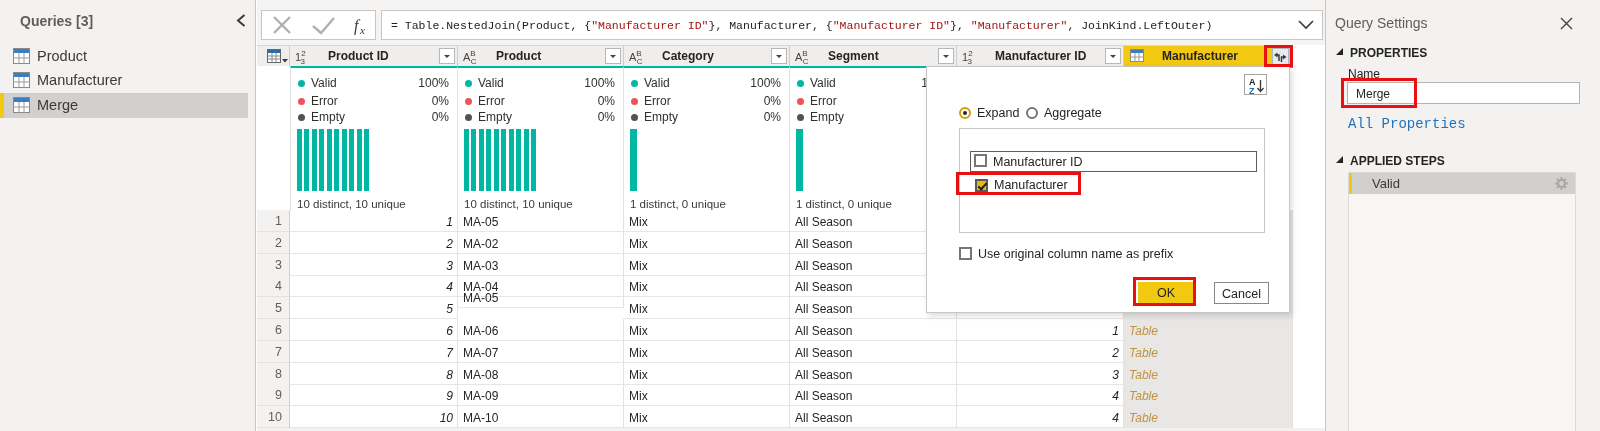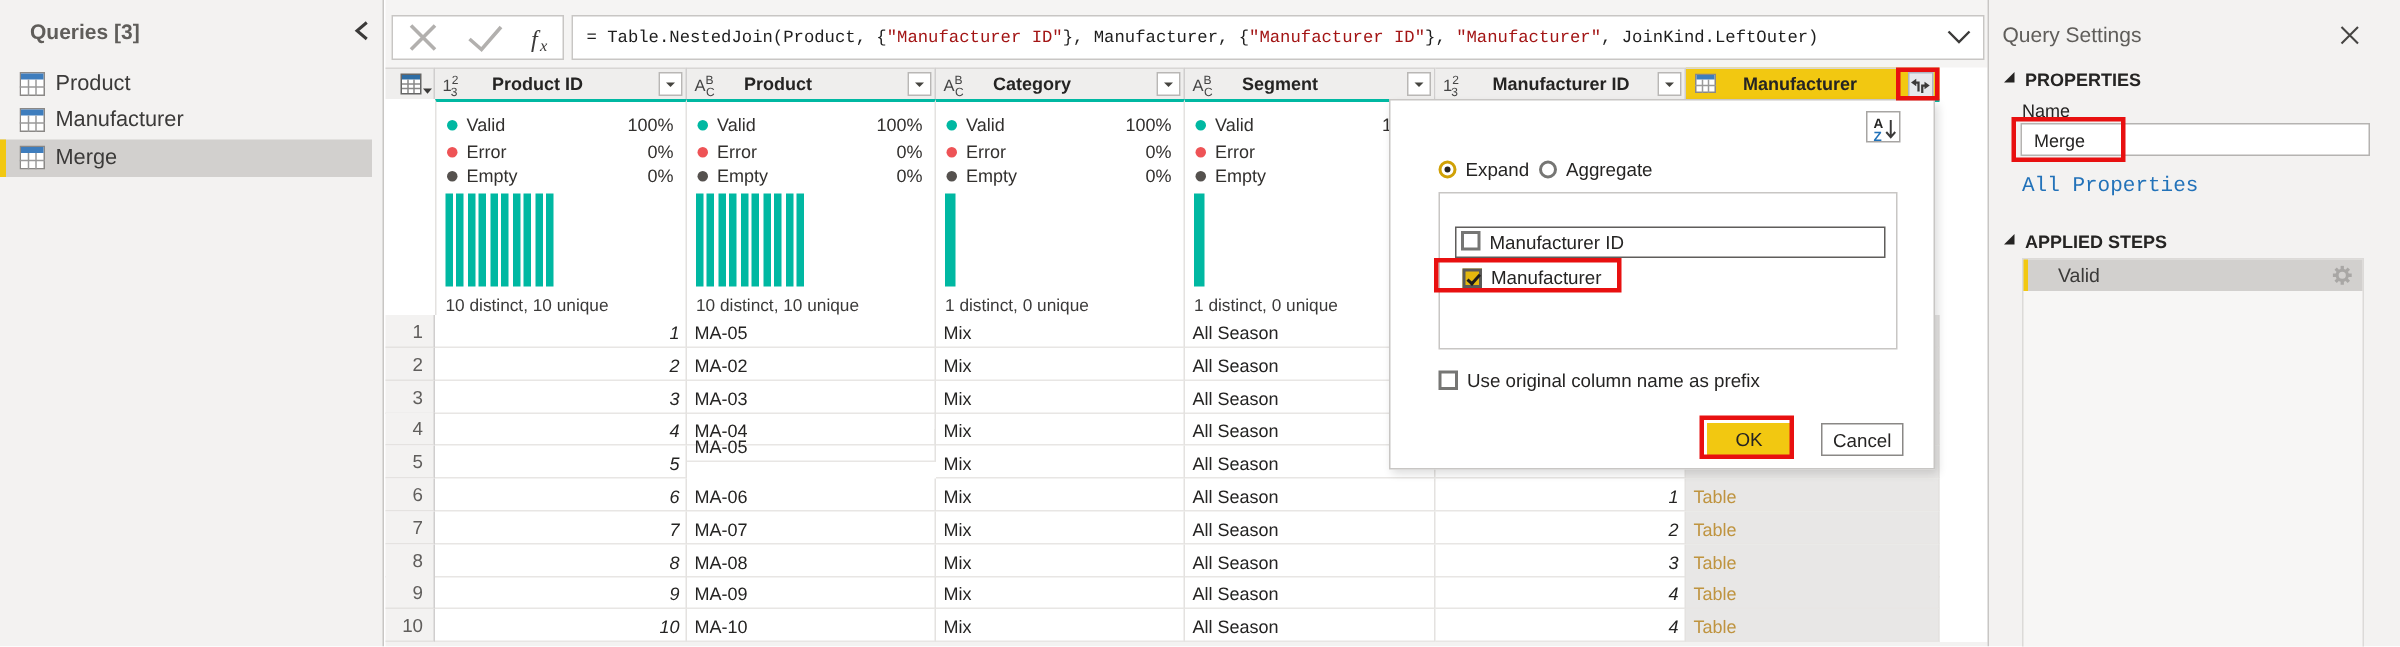--- a/index.html
+++ b/index.html
@@ -40,21 +40,21 @@
 .qrow .dot{display:inline-block;width:7px;height:7px;border-radius:50%;margin-right:6px;}
 .qrow .pc{position:absolute;right:0;top:0;}
 .bars{position:absolute;left:6px;top:61px;height:62px;}
 .bar{position:absolute;top:0;width:5px;height:62px;background:#00b8a2;}
 .dst{position:absolute;left:6px;top:130px;font-size:11.5px;color:#3b3a39;}
 
 
 .gut{left:257px;width:33px;height:22px;background:#f3f2f1;border-right:1px solid #d0cece;border-bottom:1px solid #e4e2e0;color:#605e5c;text-align:right;padding:4px 7px 0 0;font-size:12.5px;}
 .cell{height:22px;border-right:1px solid #e4e2e0;border-bottom:1px solid #e8e6e4;padding:5px 0 0 5px;font-size:12px;color:#252423;}
 .cell.num{text-align:right;padding-right:4px;font-style:italic;}
-.cell.mfr{background:#e8e7e6;color:#bf9440;padding-left:5px;}
+.cell.mfr{background:#e8e7e6;color:#bf9440;padding-left:5px;font-style:italic;}
 
 
 #dialog{left:926px;top:66px;width:364px;height:247px;background:#fff;border:1px solid #c8c6c4;box-shadow:2px 3px 6px rgba(0,0,0,0.14);z-index:20;}
 #dialog .search{position:absolute;left:32px;top:7px;width:280px;height:21px;border:1px solid #a7a5a3;background:#fff;}
 #dialog .search span{position:absolute;left:7px;top:4px;font-style:italic;color:#767675;font-size:12px;}
 #dialog .az{position:absolute;left:317px;top:7px;width:23px;height:21px;border:1px solid #a7a5a3;background:#fff;}
 .radio{position:absolute;width:12px;height:12px;border-radius:50%;}
 .radio.on{border:2px solid #d0a106;background:#fff;}
 .radio.on:before{content:"";position:absolute;left:2px;top:2px;width:4px;height:4px;border-radius:50%;background:#252423;}
 .radio.off{border:2px solid #767674;background:#fff;}

